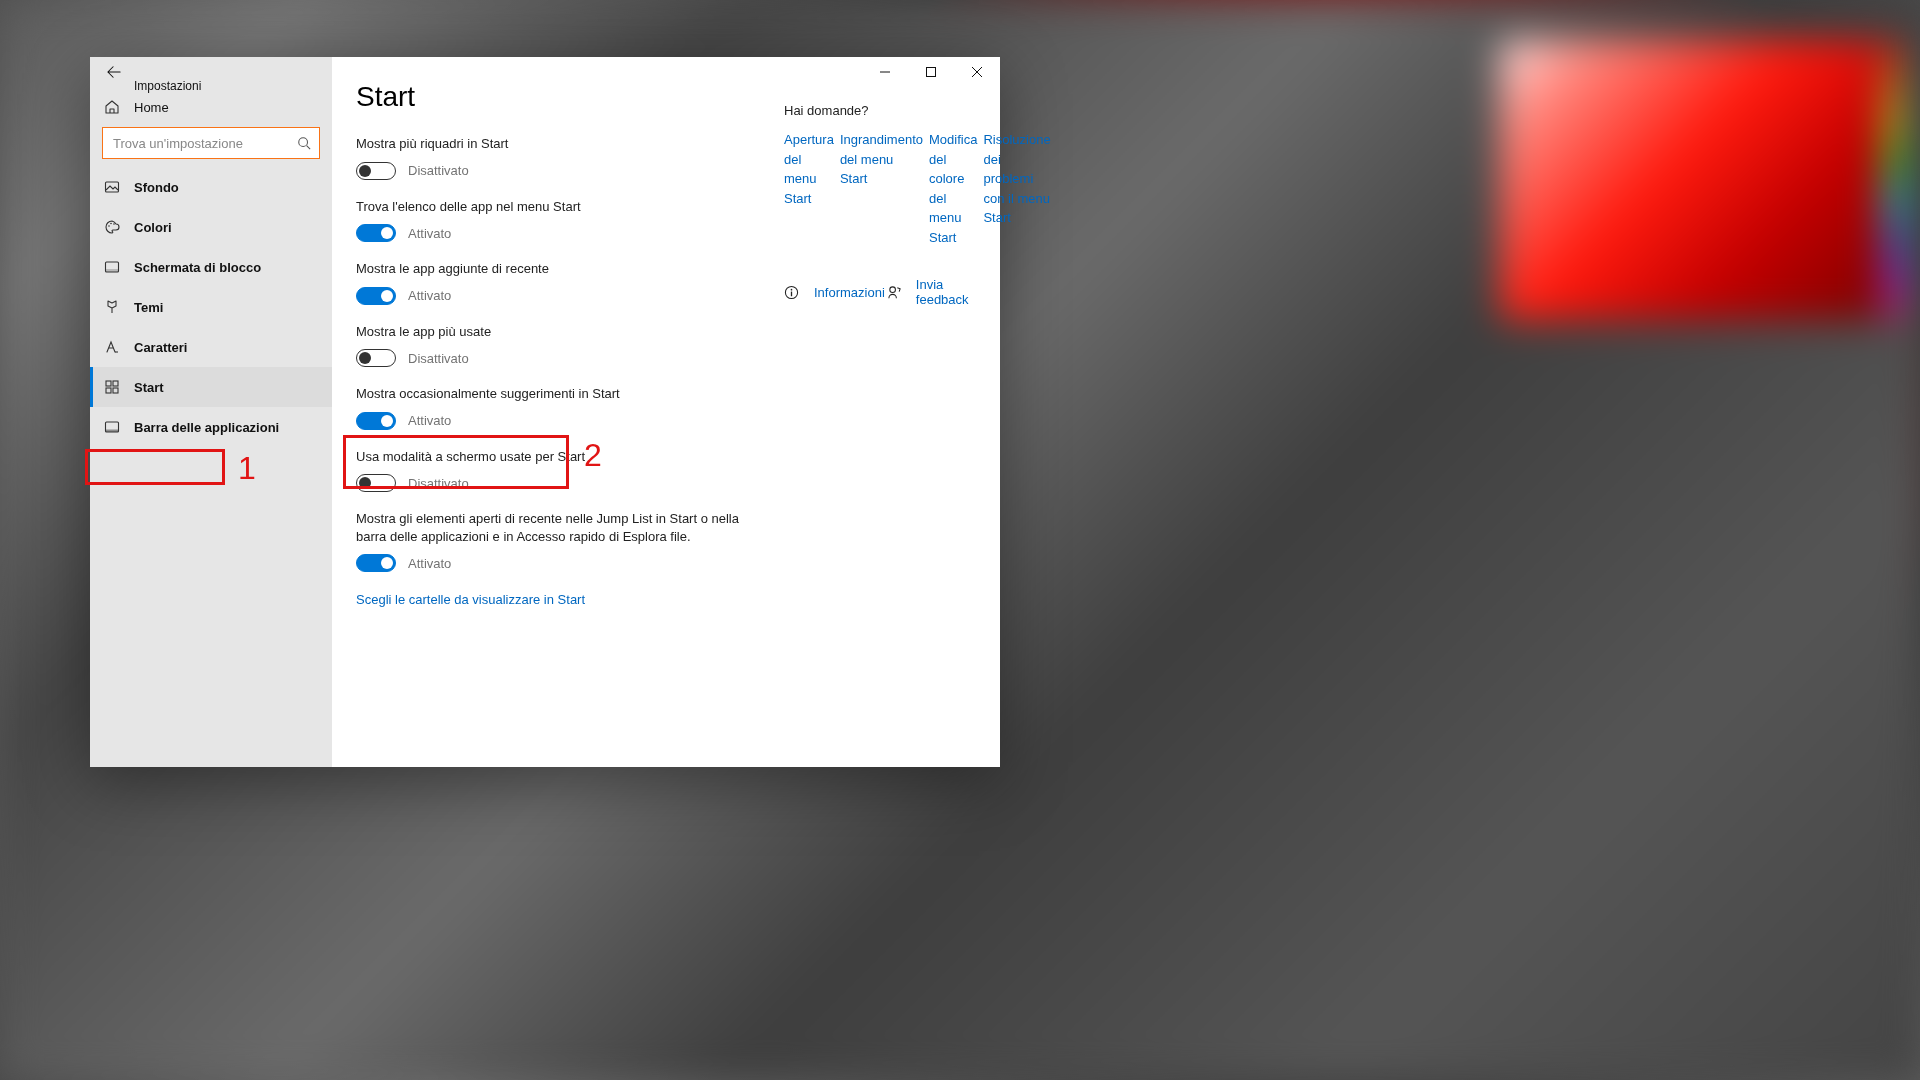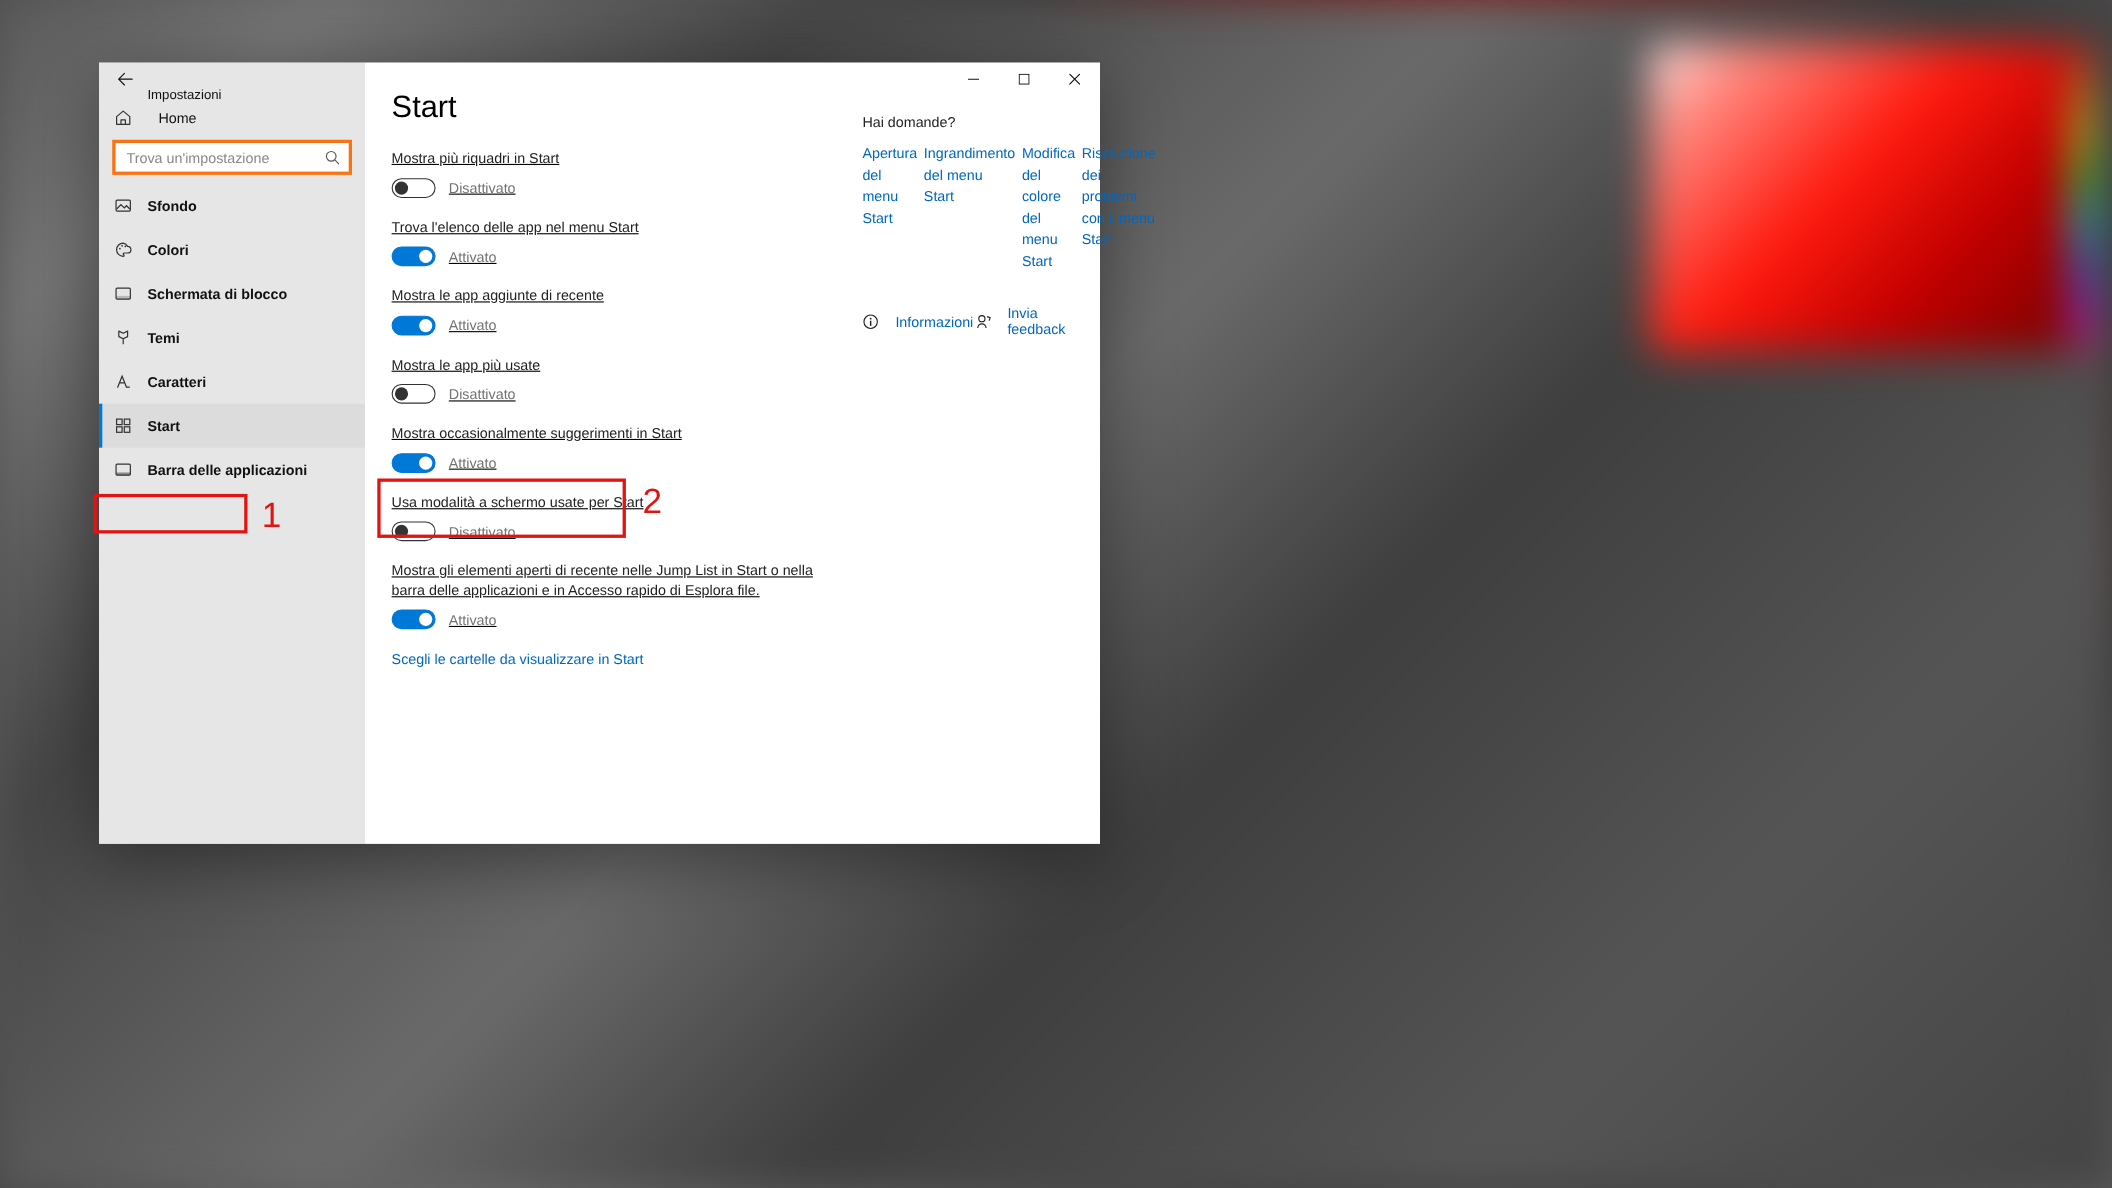--- a/index.html
+++ b/index.html
@@ -45,29 +45,29 @@
     height: 30px;
     display:flex; align-items:center;
     padding-left:10px;
   }
   .back-btn {
     width:28px; height:28px; display:flex; align-items:center; justify-content:center;
     font-size:15px; color:#111; cursor:pointer;
   }
   .app-title { font-size:12px; padding-left:6px; color:#111;margin-top:28px; }
   .home-row {
-    height:40px; display:flex; align-items:center; gap:24px;
+    height:40px; display:flex; align-items:center; gap:14px;
     padding:0 14px; cursor:pointer;
   }
   .icon { width:16px; height:16px; display:inline-flex; align-items:center; justify-content:center; font-size:15px; color:#333; }
   .search-wrap { padding:0 12px 8px; }
   .search-box {
     position:relative;
     display:flex; align-items:center;
-    height:32px; border:3px solid #f97316; background:#fff;
+    height:32px; border:1px solid #f97316; background:#fff;
   }
   .search-input {
     flex:1; border:none; outline:none; font-size:13px; padding:0 32px 0 10px; background:transparent;
     color:#555;
   }
   .search-input::placeholder { color:#888; }
   .search-icon {
     position:absolute; right:8px; top:50%; transform:translateY(-50%);
     font-size:14px; color:#555;
   }
@@ -87,21 +87,21 @@
     padding:24px 24px 0 0;
     display:flex;
   }
   .win-controls {
     position:absolute; top:0; right:0; height:30px; display:flex;
   }
   .win-btn { width:46px; height:30px; display:flex; align-items:center; justify-content:center; cursor:pointer; color:#111; font-size:11px; }
   .main-col { width:430px; padding-left:24px; }
   .aside-col { flex:1; padding-left:22px; padding-top:22px; }
   .page-title { font-size:28px; font-weight:300; margin-bottom:22px; }
-  .setting { margin-bottom:18px;text-decoration:underline; }
+  .setting { margin-bottom:18px; }
   .setting-label { font-size:13px; color:#222; margin-bottom:9px; line-height:1.35; }
   .toggle-row { display:flex; align-items:center; gap:12px; }
   .toggle-state { font-size:13px; color:#737373; }
   .toggle {
     width:40px; height:18px; border-radius:10px; position:relative;
     border:1px solid #333; background:#fff; cursor:pointer; flex:none;
   }
   .toggle .knob {
     position:absolute; top:2px; left:2px; width:12px; height:12px; border-radius:50%; background:#333;
     transition:left .1s;

